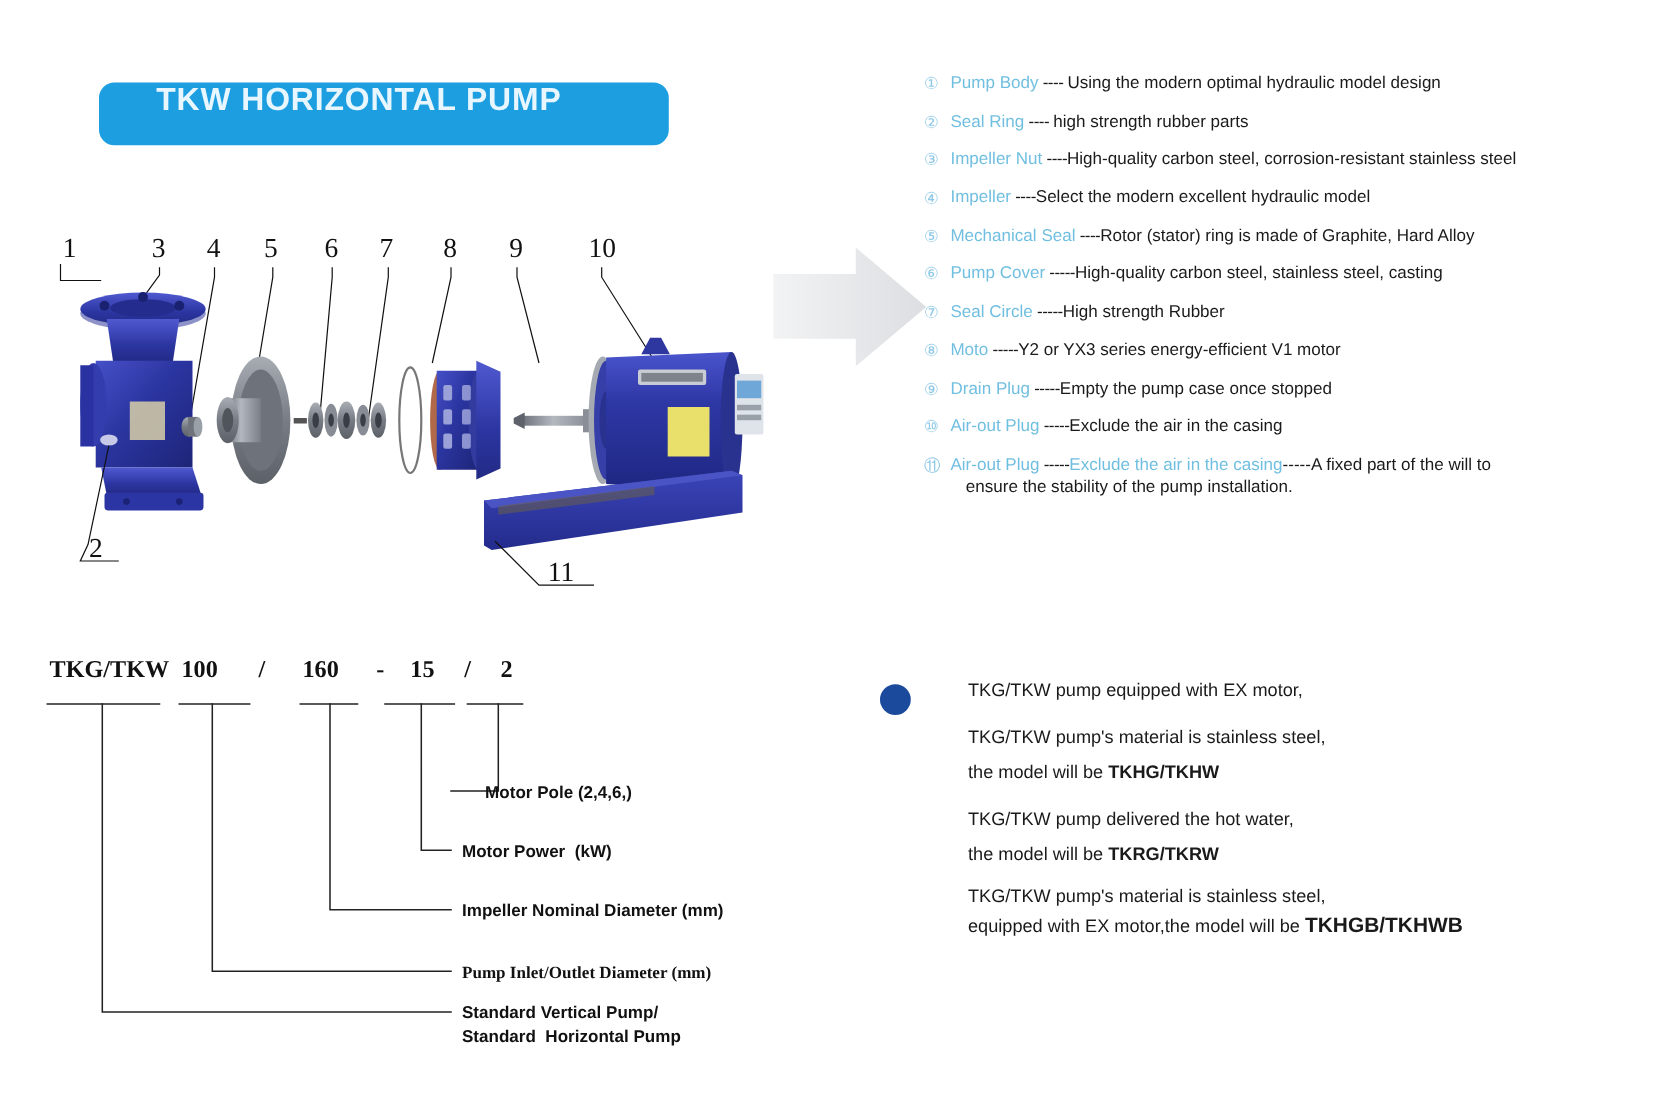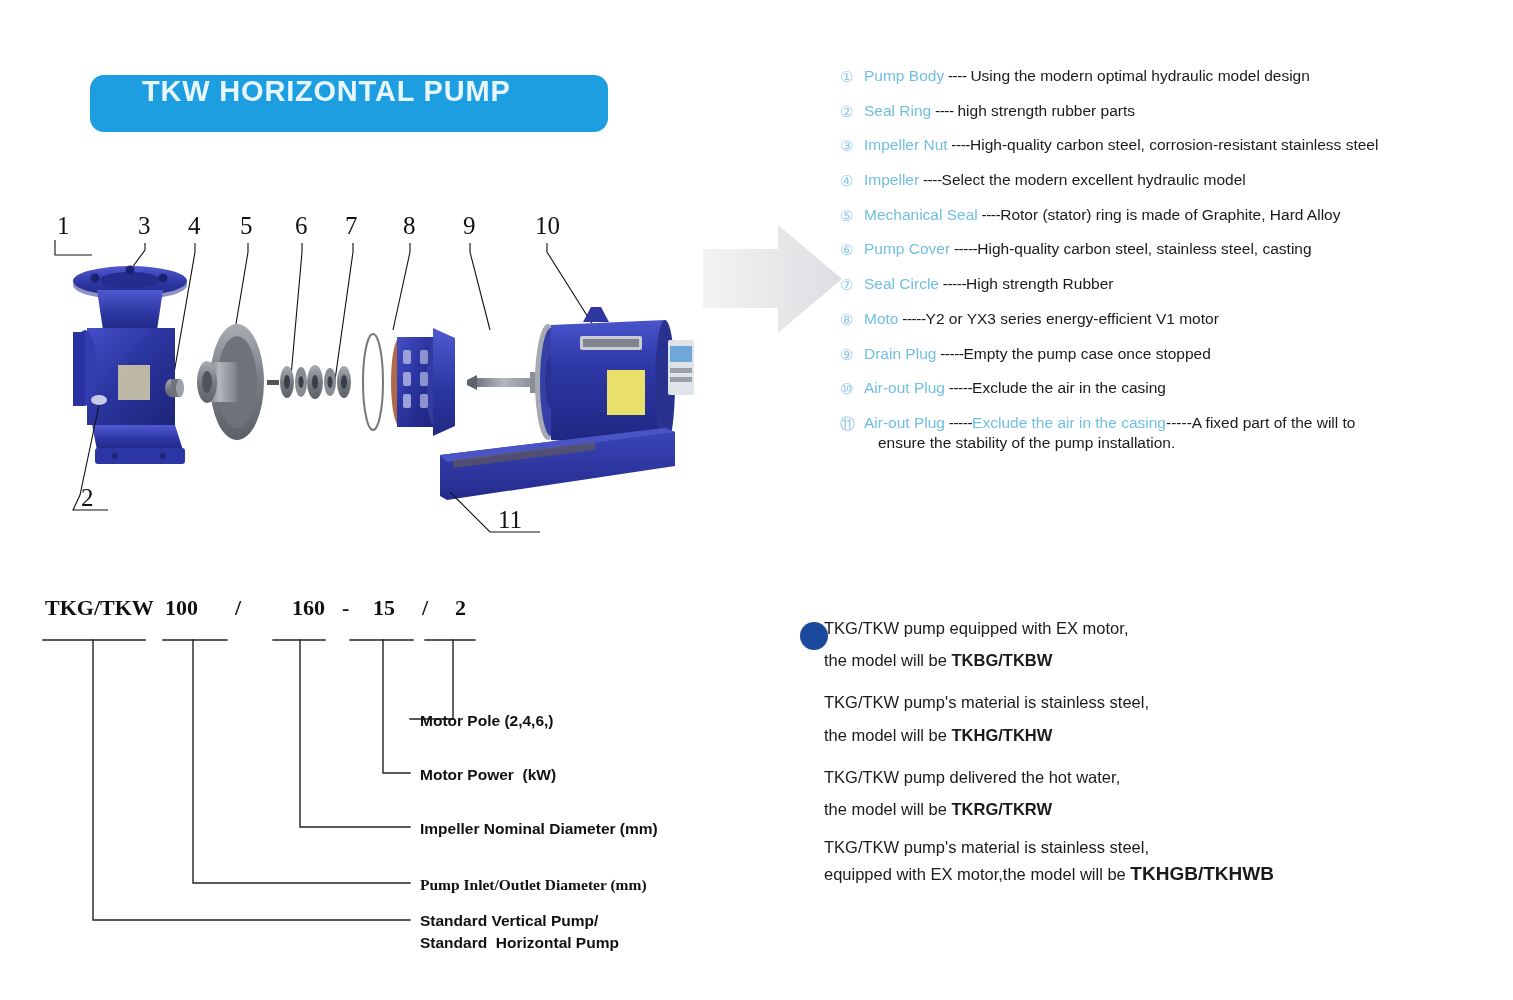--- a/index.html
+++ b/index.html
@@ -149,21 +149,21 @@
   #model-notes .bullet-dot {
     position: absolute;
     left: 0px;
     top: 10px;
     width: 28px;
     height: 28px;
     border-radius: 50%;
     background: #1b4a9c;
   }
   .note-group {
-    margin-left: 24px;
+    margin-left: 80px;
     margin-bottom: 10px;
   }
   .note-line {
     font-size: 16.5px;
     color: #1a1a1a;
     line-height: 1.95;
     white-space: pre;
   }
   .note-line .strong {
     font-weight: bold;
@@ -428,21 +428,21 @@
   </div>
 
 </div>
 
 <div id="model-code">
 
   <div class="code-line">
     <span class="code-tok" style="left:10px">TKG/TKW</span>
     <span class="code-tok" style="left:130px">100</span>
     <span class="code-tok" style="left:200px">/</span>
-    <span class="code-tok" style="left:257px">160</span>
+    <span class="code-tok" style="left:240px">160</span>
     <span class="code-tok" style="left:307px">-</span>
     <span class="code-tok" style="left:338px">15</span>
     <span class="code-tok" style="left:387px">/</span>
     <span class="code-tok" style="left:420px">2</span>
   </div>
 
   <svg class="bracket" width="700" height="380" viewBox="0 0 700 380">
     <g stroke="#222" stroke-width="1.4" fill="none" stroke-linecap="square">
 
       <line x1="8" y1="45" x2="110" y2="45"></line>
@@ -456,35 +456,34 @@
       <path d="M158 45 L158 288 L375 288"></path>
 
       <path d="M265 45 L265 232 L375 232"></path>
 
       <path d="M348 45 L348 178 L375 178"></path>
 
       <path d="M418 45 L418 124 L375 124"></path>
     </g>
   </svg>
 
-  <span class="mc-label" style="left:385px; top:116px;">Motor Pole (2,4,6,)</span>
+  <span class="mc-label" style="left:406px; top:116px;">Motor Pole (2,4,6,)</span>
   <span class="mc-label" style="left:385px; top:170px;">Motor Power  (kW)</span>
   <span class="mc-label" style="left:385px; top:224px;">Impeller Nominal Diameter (mm)</span>
   <span class="mc-label" style="left:385px; top:280px;font-family:Liberation Serif, serif;">Pump Inlet/Outlet Diameter (mm)</span>
   <span class="mc-label" style="left:385px; top:316px;">Standard Vertical Pump/</span>
   <span class="mc-label" style="left:385px; top:338px;">Standard  Horizontal Pump</span>
 
 </div>
 
 <div id="model-notes">
   <span class="bullet-dot"></span>
 
   <div class="note-group">
     <div class="note-line">TKG/TKW pump equipped with EX motor,</div>
-    <div class="note-line"><span>the model will be </span><span class="strong">TKBG/TKBW</span></div>
   </div>
 
   <div class="note-group">
     <div class="note-line">TKG/TKW pump's material is stainless steel,</div>
     <div class="note-line"><span>the model will be </span><span class="strong">TKHG/TKHW</span></div>
   </div>
 
   <div class="note-group">
     <div class="note-line">TKG/TKW pump delivered the hot water,</div>
     <div class="note-line"><span>the model will be </span><span class="strong">TKRG/TKRW</span></div>

